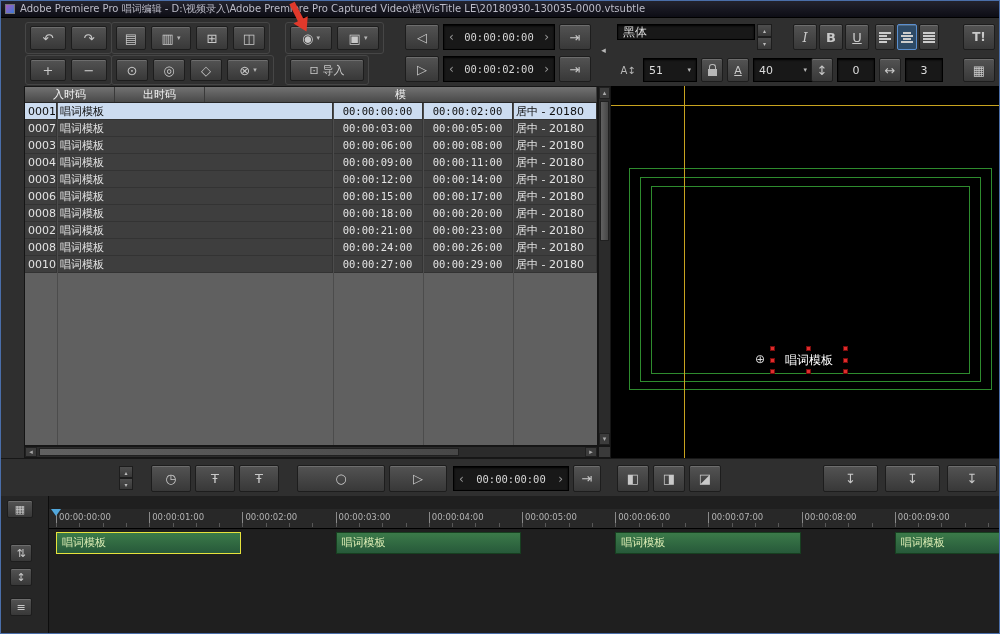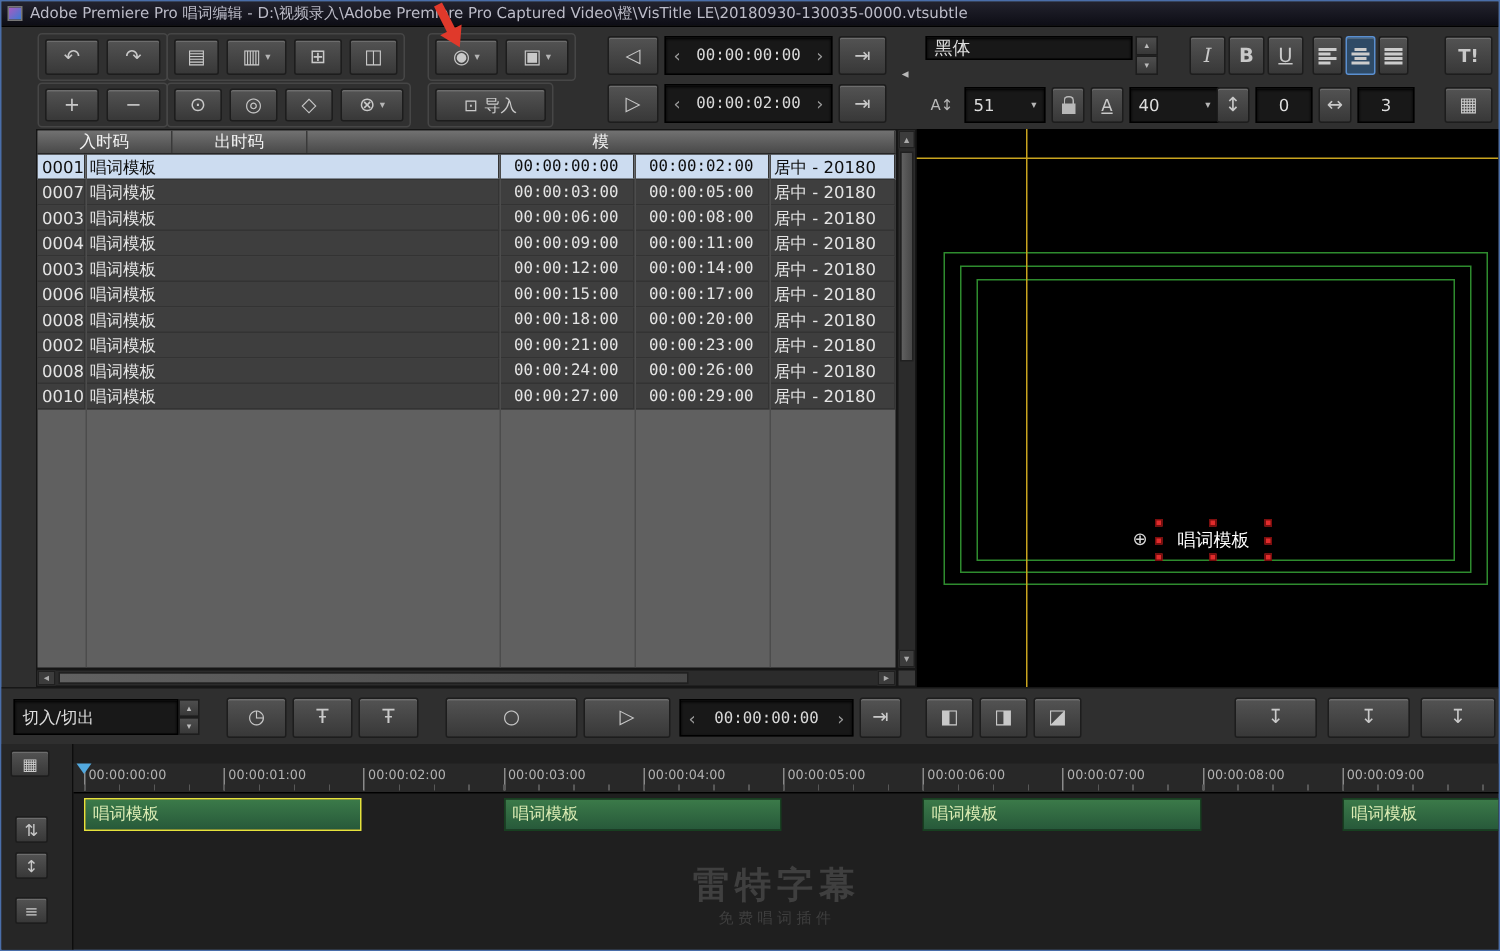--- a/index.html
+++ b/index.html
@@ -366,23 +366,20 @@
       <span class="hnd" style="right:-3px;top:-3px"></span>
       <span class="hnd" style="left:-3px;top:9px"></span>
       <span class="hnd" style="right:-3px;top:9px"></span>
       <span class="hnd" style="left:-3px;bottom:-3px"></span>
       <span class="hnd" style="left:33px;bottom:-3px"></span>
       <span class="hnd" style="right:-3px;bottom:-3px"></span>
     </div>
   </div>
 
   <div class="transport">
-    <div class="combo" style="left:8px;top:7px;width:110px;height:24px">
-      <span>切入/切出</span>
-    </div>
     <div class="stepper" style="left:118px;top:7px;width:14px;height:24px">
       <span>▴</span>
       <span>▾</span>
     </div>
     <div class="abs tbtn" style="left:150px;top:6px;width:40px;height:27px">
         <span>◷</span>
       </div>
     <div class="abs tbtn" style="left:194px;top:6px;width:40px;height:27px">
         <span>Ŧ</span>
       </div>
@@ -450,24 +447,20 @@
         <span class="tick" style="left: 659.4px; text-align: center;">00:00:07:00</span>
         <span class="tick" style="left: 752.6px;">00:00:08:00</span>
         <span class="tick" style="left: 845.8px;">00:00:09:00</span>
       </div>
     <div class="lane">
         <div class="clip selected" style="left: 7px; width: 185.4px;">唱词模板</div>
         <div class="clip" style="left: 286.6px; width: 185.4px;">唱词模板</div>
         <div class="clip" style="left: 566.2px; width: 185.4px;">唱词模板</div>
         <div class="clip" style="left: 845.8px; width: 185.4px;">唱词模板</div>
       </div>
-    <div class="watermark">
-      <div class="w1">雷特字幕</div>
-      <div class="w2">免费唱词插件</div>
-    </div>
   </div>
 
   <div class="red-arrow">
     <div class="shaft"></div>
     <div class="head"></div>
   </div>
 
 </div>
 
 </body></html>

